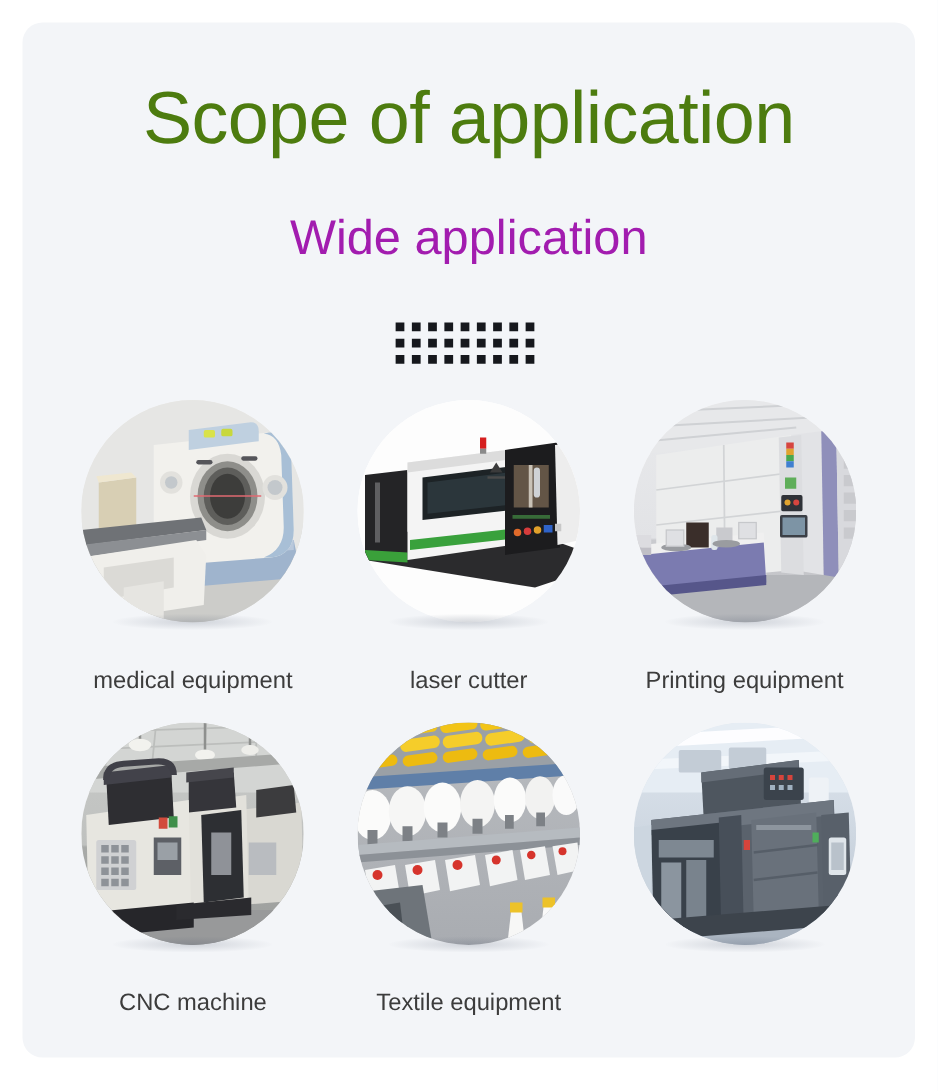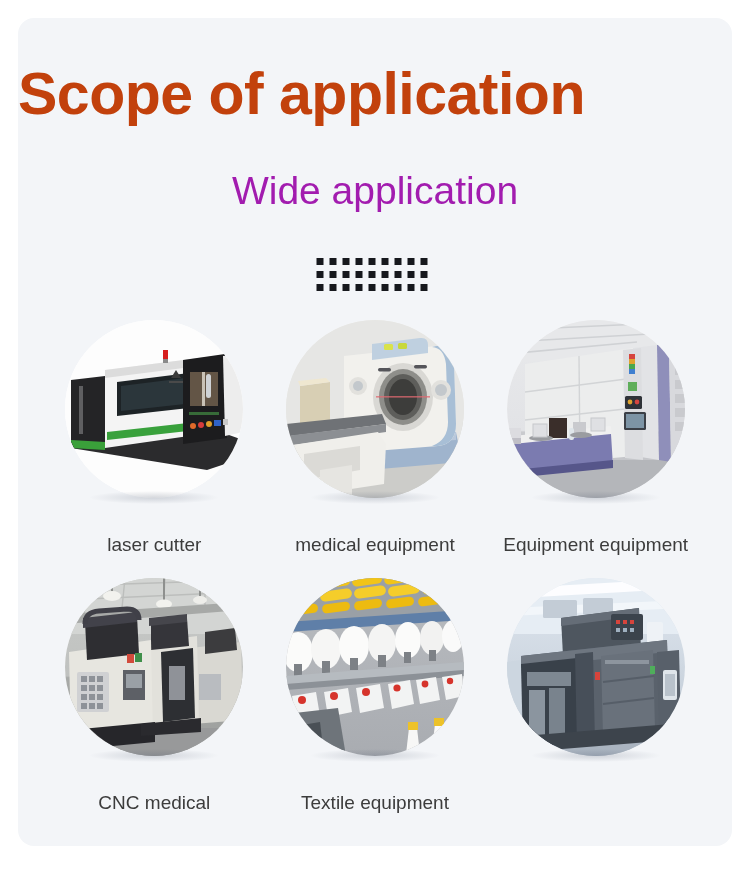--- a/index.html
+++ b/index.html
@@ -22,24 +22,25 @@
     background: #f3f5f8;
     border-radius: 16px;
     overflow: hidden;
   }
 
   
   .title {
     position: absolute;
     left: 0; top: 46px;
     width: 714px;
+    text-align: center;
     font-size: 59px;
-    font-weight: 700;
+    font-weight: 400;
     letter-spacing: -0.5px;
-    color: #c2410c;
+    color: #4d7c0f;
     line-height: 1.05;
     white-space: nowrap;
   }
   .subtitle {
     position: absolute;
     left: 0; top: 152px;
     width: 714px;
     text-align: center;
     font-size: 39px;
     font-weight: 400;
@@ -167,20 +168,73 @@
       <i style="background: rgb(22, 24, 29);"></i>
       <i style="background: rgb(22, 24, 29);"></i>
       <i style="background: rgb(22, 24, 29);"></i>
     </div>
 
   <div class="items">
 
     <div class="item">
       <div class="thumb-wrap">
         <div class="thumb">
+          <div class="scene sc-medical">
+            <svg class="art" viewBox="0 0 178 178" preserveAspectRatio="xMidYMid slice">
+
+              <rect x="0" y="126" width="178" height="52" fill="#ccccc9"></rect>
+
+              <rect x="0" y="0" width="178" height="126" fill="#e6e6e4"></rect>
+
+              <polygon points="14,66 44,62 44,108 14,110" fill="#d8cfb4"></polygon>
+              <polygon points="14,66 44,62 40,58 12,61" fill="#efe7d0"></polygon>
+
+              <polygon points="74,118 170,112 176,142 82,150" fill="#9fb4cd"></polygon>
+              <polygon points="74,118 170,112 170,120 74,126" fill="#b9c8db"></polygon>
+
+              <path d="M58,36 L150,26 Q166,25 168,44 L170,104 Q170,124 152,126 L76,132 Q60,132 58,112 Z" fill="#f2f1ed"></path>
+
+              <path d="M150,26 Q166,25 168,44 L170,104 Q170,124 152,126 L146,126 Q162,120 162,102 L160,44 Q158,28 146,27 Z" fill="#a8bfd6"></path>
+
+              <ellipse cx="117" cy="77" rx="30" ry="34" fill="#d9d8d4"></ellipse>
+              <ellipse cx="117" cy="77" rx="24" ry="28" fill="#8e8e8a"></ellipse>
+              <ellipse cx="117" cy="77" rx="19" ry="23" fill="#5e5e5b"></ellipse>
+              <ellipse cx="117" cy="77" rx="14" ry="18" fill="#3d3d3b"></ellipse>
+
+              <rect x="90" y="76" width="54" height="1.6" fill="#e06a72" opacity=".75"></rect>
+
+              <circle cx="72" cy="66" r="9" fill="#e2e1dd"></circle>
+              <circle cx="72" cy="66" r="5" fill="#c3c8cc"></circle>
+              <circle cx="155" cy="70" r="10" fill="#e2e1dd"></circle>
+              <circle cx="155" cy="70" r="6" fill="#c3c8cc"></circle>
+
+              <path d="M86,24 L134,18 Q142,17 142,25 L142,33 L86,40 Z" fill="#bfd0e0"></path>
+              <rect x="98" y="24" width="9" height="6" rx="1.5" fill="#d9e24a"></rect>
+              <rect x="112" y="23" width="9" height="6" rx="1.5" fill="#c8d83c"></rect>
+
+              <rect x="92" y="48" width="13" height="3.5" rx="1.7" fill="#55555a"></rect>
+              <rect x="128" y="45" width="13" height="3.5" rx="1.7" fill="#55555a"></rect>
+
+              <polygon points="0,104 96,94 100,104 4,116" fill="#6f7276"></polygon>
+              <polygon points="0,116 100,104 100,112 0,126" fill="#8c8f93"></polygon>
+
+              <polygon points="0,126 92,112 100,124 98,164 6,178 0,178" fill="#f0efeb"></polygon>
+              <polygon points="18,134 74,126 74,150 18,160" fill="#dbdad6"></polygon>
+
+              <polygon points="34,150 66,145 66,178 34,178" fill="#e6e5e1"></polygon>
+            </svg>
+          </div>
+        </div>
+      </div>
+      <div class="caption">medical equipment</div>
+    </div>
+
+    <div class="item">
+      <div class="thumb-wrap">
+        <div class="thumb">
           <div class="scene sc-laser">
             <svg class="art" viewBox="0 0 178 178" preserveAspectRatio="xMidYMid slice">
 
               <polygon points="6,128 142,150 178,138 178,120 150,110 6,104" fill="#2b2b2d"></polygon>
 
               <polygon points="6,60 40,56 40,130 6,128" fill="#242426"></polygon>
               <polygon points="6,120 40,122 40,130 6,128" fill="#3aa03a"></polygon>
 
               <polygon points="40,50 150,36 152,112 40,128" fill="#f4f4f4"></polygon>
               <polygon points="40,50 150,36 150,44 40,58" fill="#dcdcdc"></polygon>
@@ -219,73 +273,20 @@
             </svg>
           </div>
         </div>
       </div>
       <div class="caption">laser cutter</div>
     </div>
 
     <div class="item">
       <div class="thumb-wrap">
         <div class="thumb">
-          <div class="scene sc-medical">
-            <svg class="art" viewBox="0 0 178 178" preserveAspectRatio="xMidYMid slice">
-
-              <rect x="0" y="126" width="178" height="52" fill="#ccccc9"></rect>
-
-              <rect x="0" y="0" width="178" height="126" fill="#e6e6e4"></rect>
-
-              <polygon points="14,66 44,62 44,108 14,110" fill="#d8cfb4"></polygon>
-              <polygon points="14,66 44,62 40,58 12,61" fill="#efe7d0"></polygon>
-
-              <polygon points="74,118 170,112 176,142 82,150" fill="#9fb4cd"></polygon>
-              <polygon points="74,118 170,112 170,120 74,126" fill="#b9c8db"></polygon>
-
-              <path d="M58,36 L150,26 Q166,25 168,44 L170,104 Q170,124 152,126 L76,132 Q60,132 58,112 Z" fill="#f2f1ed"></path>
-
-              <path d="M150,26 Q166,25 168,44 L170,104 Q170,124 152,126 L146,126 Q162,120 162,102 L160,44 Q158,28 146,27 Z" fill="#a8bfd6"></path>
-
-              <ellipse cx="117" cy="77" rx="30" ry="34" fill="#d9d8d4"></ellipse>
-              <ellipse cx="117" cy="77" rx="24" ry="28" fill="#8e8e8a"></ellipse>
-              <ellipse cx="117" cy="77" rx="19" ry="23" fill="#5e5e5b"></ellipse>
-              <ellipse cx="117" cy="77" rx="14" ry="18" fill="#3d3d3b"></ellipse>
-
-              <rect x="90" y="76" width="54" height="1.6" fill="#e06a72" opacity=".75"></rect>
-
-              <circle cx="72" cy="66" r="9" fill="#e2e1dd"></circle>
-              <circle cx="72" cy="66" r="5" fill="#c3c8cc"></circle>
-              <circle cx="155" cy="70" r="10" fill="#e2e1dd"></circle>
-              <circle cx="155" cy="70" r="6" fill="#c3c8cc"></circle>
-
-              <path d="M86,24 L134,18 Q142,17 142,25 L142,33 L86,40 Z" fill="#bfd0e0"></path>
-              <rect x="98" y="24" width="9" height="6" rx="1.5" fill="#d9e24a"></rect>
-              <rect x="112" y="23" width="9" height="6" rx="1.5" fill="#c8d83c"></rect>
-
-              <rect x="92" y="48" width="13" height="3.5" rx="1.7" fill="#55555a"></rect>
-              <rect x="128" y="45" width="13" height="3.5" rx="1.7" fill="#55555a"></rect>
-
-              <polygon points="0,104 96,94 100,104 4,116" fill="#6f7276"></polygon>
-              <polygon points="0,116 100,104 100,112 0,126" fill="#8c8f93"></polygon>
-
-              <polygon points="0,126 92,112 100,124 98,164 6,178 0,178" fill="#f0efeb"></polygon>
-              <polygon points="18,134 74,126 74,150 18,160" fill="#dbdad6"></polygon>
-
-              <polygon points="34,150 66,145 66,178 34,178" fill="#e6e5e1"></polygon>
-            </svg>
-          </div>
-        </div>
-      </div>
-      <div class="caption">medical equipment</div>
-    </div>
-
-    <div class="item">
-      <div class="thumb-wrap">
-        <div class="thumb">
           <div class="scene sc-imported">
             <svg class="art" viewBox="0 0 178 178" preserveAspectRatio="xMidYMid slice">
 
               <polygon points="0,0 178,0 178,26 0,44" fill="#e7e8ea"></polygon>
               <g stroke="#cfd1d4" stroke-width="1.6">
                 <line x1="0" y1="10" x2="178" y2="2"></line>
                 <line x1="0" y1="22" x2="178" y2="12"></line>
                 <line x1="0" y1="34" x2="130" y2="22"></line>
               </g>
 
@@ -340,21 +341,21 @@
               <rect x="0" y="118" width="14" height="6" fill="#c0bfc6"></rect>
 
               <g fill="#dfe0e3" stroke="#c6c8cb" stroke-width="1">
                 <rect x="26" y="104" width="14" height="13"></rect>
                 <rect x="84" y="98" width="14" height="13"></rect>
               </g>
             </svg>
           </div>
         </div>
       </div>
-      <div class="caption">Equipment equipment</div>
+      <div class="caption">Printing equipment</div>
     </div>
 
     <div class="item">
       <div class="thumb-wrap">
         <div class="thumb">
           <div class="scene sc-cnc">
             <svg class="art" viewBox="0 0 178 178" preserveAspectRatio="xMidYMid slice">
 
               <rect x="0" y="0" width="178" height="56" fill="#d3d5d3"></rect>
               <g stroke="#bcbebc" stroke-width="1.4" fill="none">
@@ -419,21 +420,21 @@
               <rect x="70" y="75" width="7" height="9" fill="#3f8f4a"></rect>
               <rect x="58" y="92" width="22" height="30" fill="#5d6066"></rect>
               <rect x="61" y="96" width="16" height="14" fill="#9aa0a6"></rect>
 
               <polygon points="6,152 90,144 90,164 6,172" fill="#26262a"></polygon>
               <polygon points="76,146 136,140 136,154 76,158" fill="#2a2a2e"></polygon>
             </svg>
           </div>
         </div>
       </div>
-      <div class="caption">CNC medical</div>
+      <div class="caption">CNC machine</div>
     </div>
 
     <div class="item">
       <div class="thumb-wrap">
         <div class="thumb">
           <div class="scene sc-textile">
             <svg class="art" viewBox="0 0 178 178" preserveAspectRatio="xMidYMid slice">
 
               <polygon points="0,0 178,0 178,34 0,46" fill="#9aa0a6"></polygon>
 

